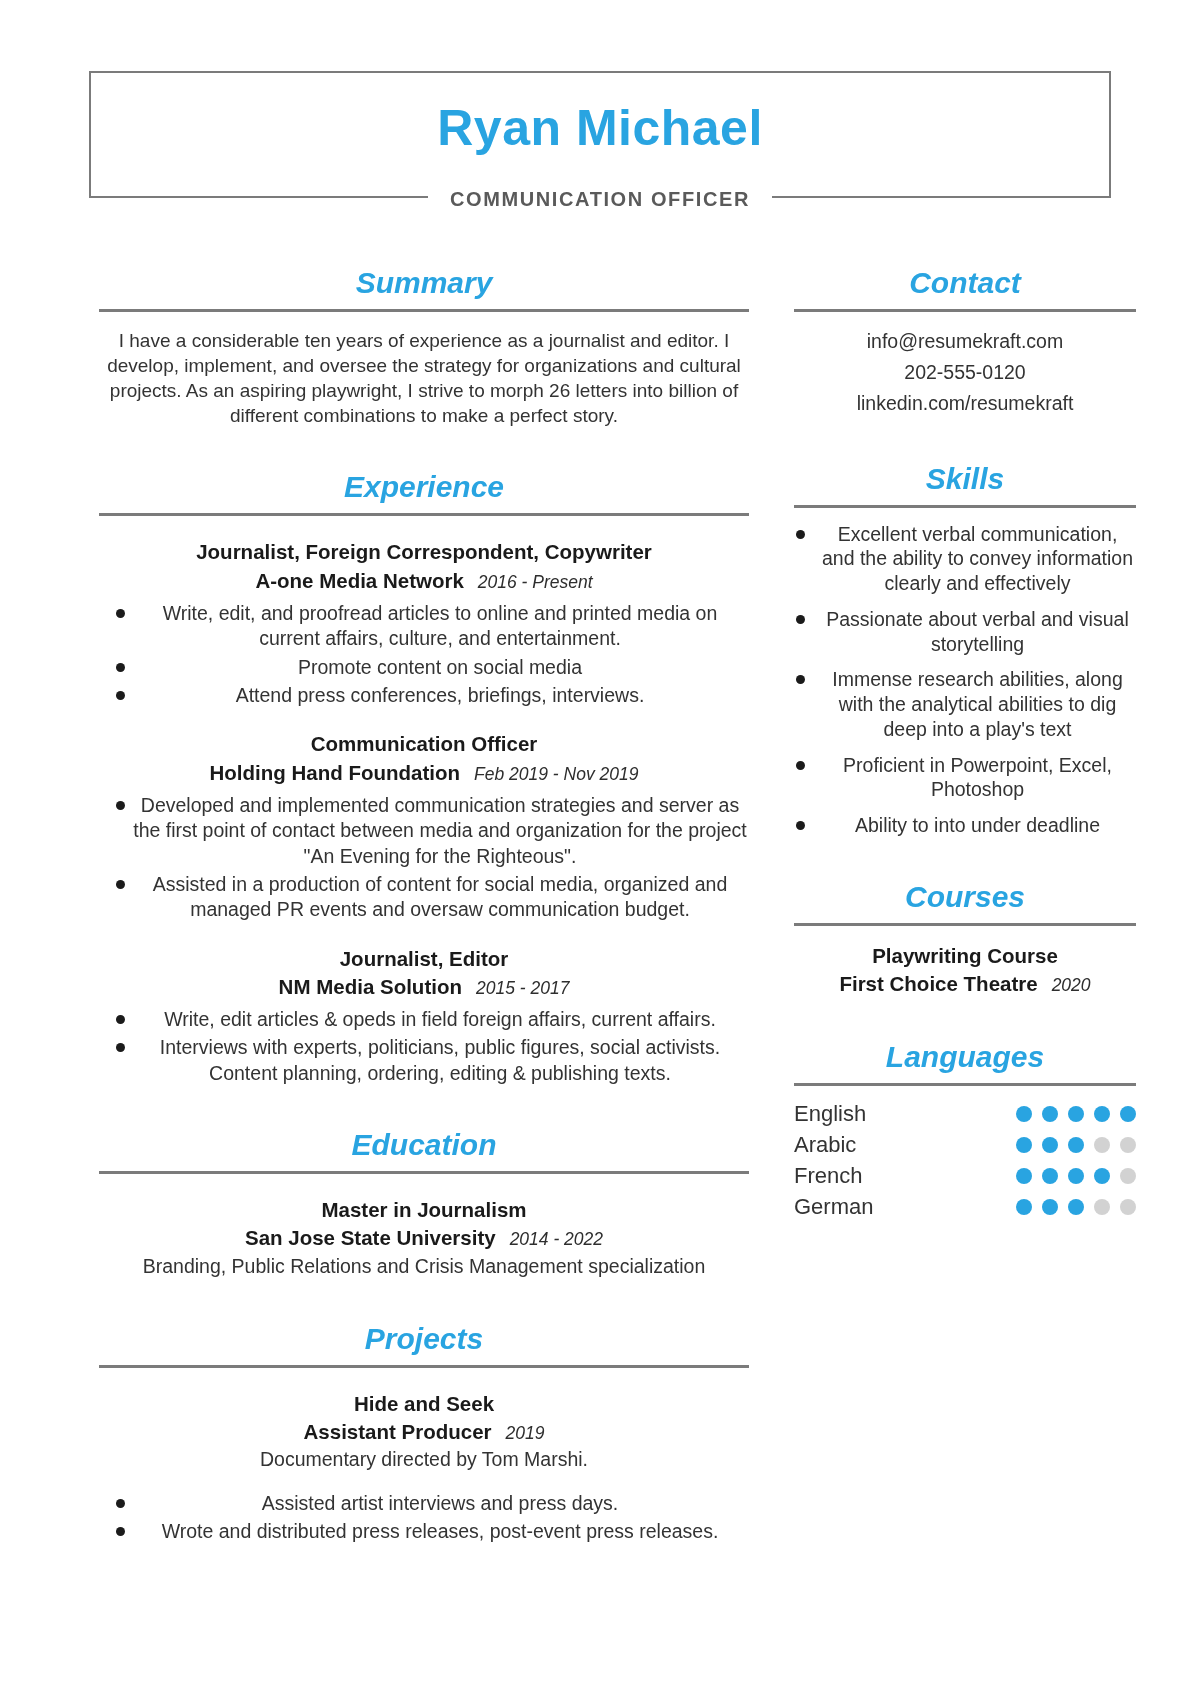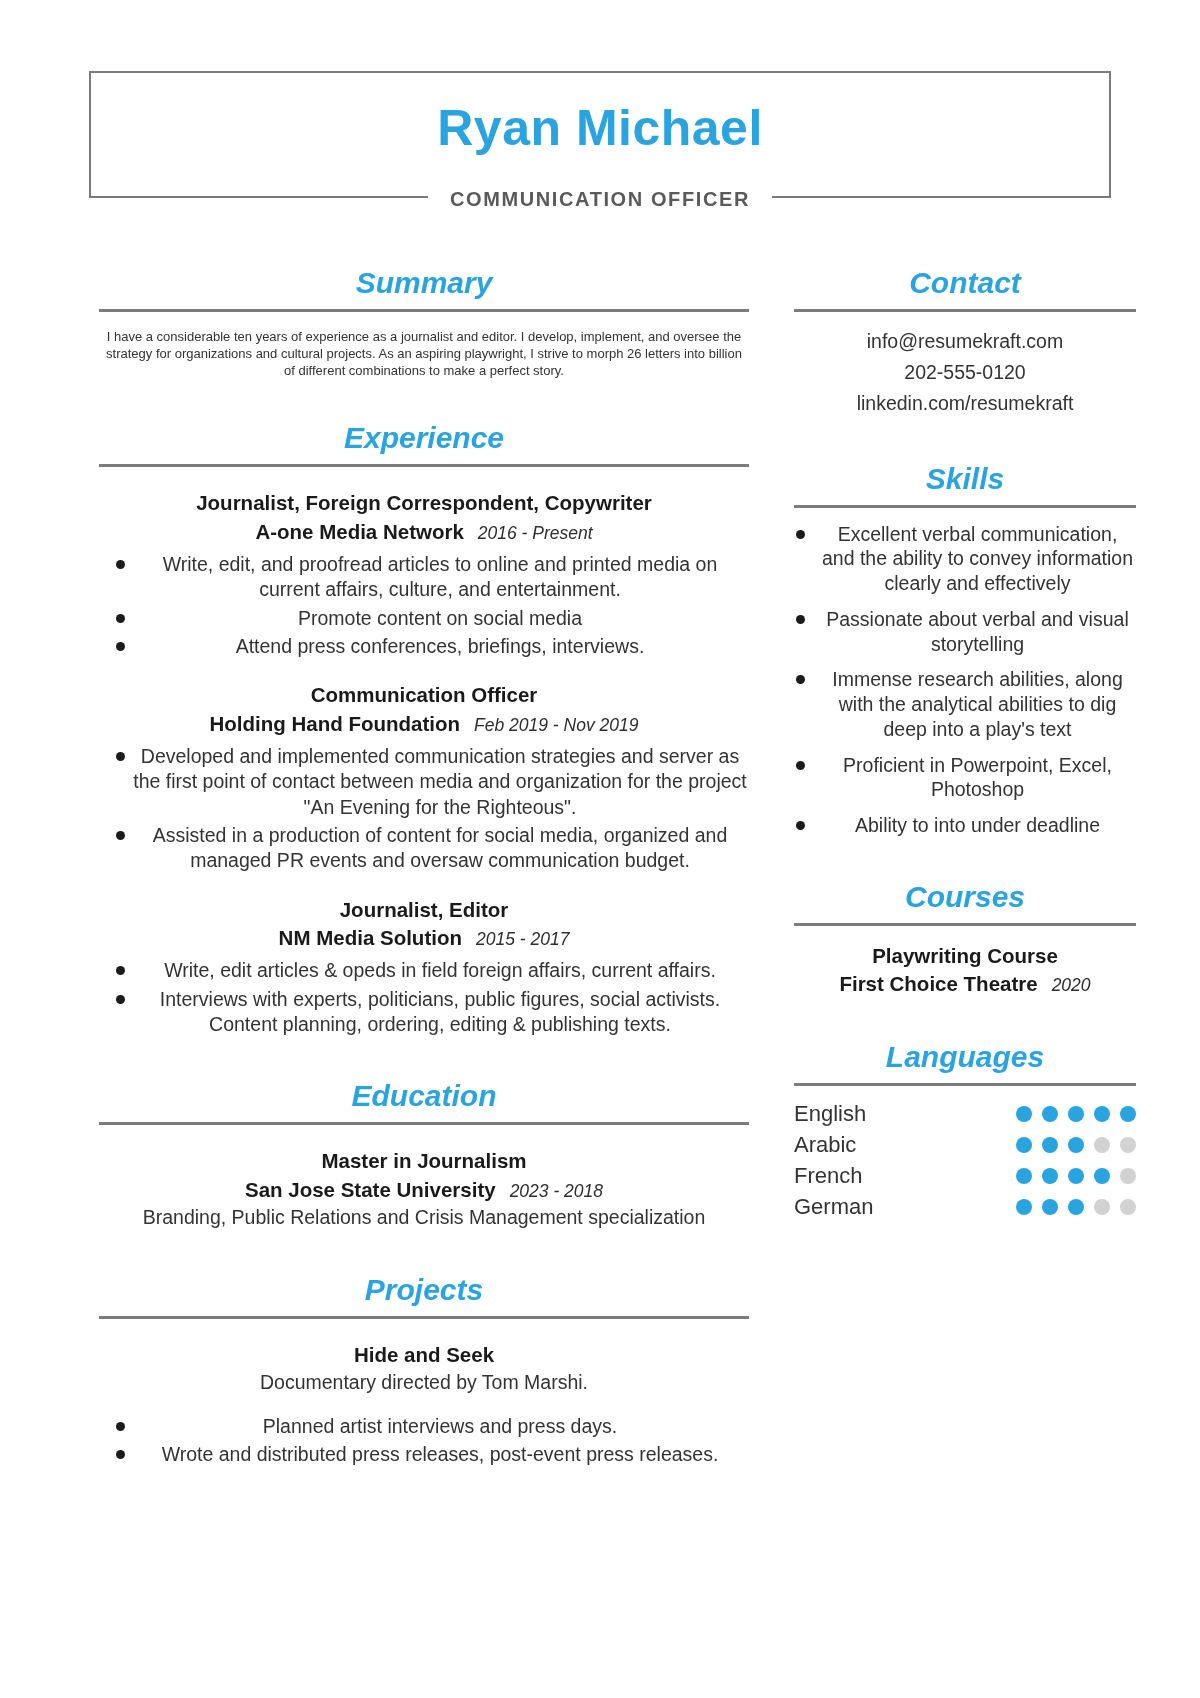--- a/index.html
+++ b/index.html
@@ -24,21 +24,21 @@
   .columns{display:flex;padding:0 0 0 83px;margin-top:68px;}
   .col-left{width:650px;flex:0 0 650px;}
   .col-right{width:342px;flex:0 0 342px;margin-left:45px;}
 
   
   .section{margin-top:42px;text-align:center;}
   .section:first-child{margin-top:0;}
   .section-heading{font-size:30px;font-weight:bold;font-style:italic;color:var(--accent);}
   .section-rule{height:3px;background:var(--rule);margin-top:9px;border:none;}
 
-  .body-text{margin-top:16px;font-size:13px;line-height:1.32;color:var(--ink);}
+  .body-text{margin-top:16px;font-size:19px;line-height:1.32;color:var(--ink);}
 
   
   .entry{margin-top:22px;}
   .entry-title{font-size:20.5px;font-weight:bold;color:var(--ink-bold);line-height:1.38;}
   .entry-sub{font-size:20.5px;font-weight:bold;color:var(--ink-bold);line-height:1.38;}
   .entry-dates{font-size:17.5px;font-weight:normal;font-style:italic;color:#2e2e2e;margin-left:14px;}
   .entry-note{font-size:19.5px;color:var(--ink);line-height:1.38;}
 
   ul.bullets{list-style:none;margin-top:6px;}
   ul.bullets li{position:relative;padding-left:32px;font-size:19.5px;line-height:1.3;margin-bottom:3px;color:var(--ink);}
@@ -120,34 +120,37 @@
           </ul>
         </div>
       </div>
 
       <div class="section">
         <div class="section-heading">Education</div>
         <div class="section-rule"></div>
         <div class="entry">
           <div class="entry-title">Master in Journalism</div>
           <div class="entry-sub">
-            <span>San Jose State University</span><span class="entry-dates">2023 - 2018</span>
+            <span>San Jose State University</span><span class="entry-dates">2014 - 2022</span>
           </div>
           <div class="entry-note">Branding, Public Relations and Crisis Management specialization</div>
         </div>
       </div>
 
       <div class="section">
         <div class="section-heading">Projects</div>
         <div class="section-rule"></div>
         <div class="entry">
           <div class="entry-title">Hide and Seek</div>
+          <div class="entry-sub">
+            <span>Assistant Producer</span><span class="entry-dates">2019</span>
+          </div>
           <div class="entry-note">Documentary directed by Tom Marshi.</div>
           <ul class="bullets" style="margin-top:18px;">
-            <li>Planned artist interviews and press days.</li>
+            <li>Assisted artist interviews and press days.</li>
             <li>Wrote and distributed press releases, post-event press releases.</li>
           </ul>
         </div>
       </div>
 
     </div>
 
     <div class="col-right">
 
       <div class="section">

